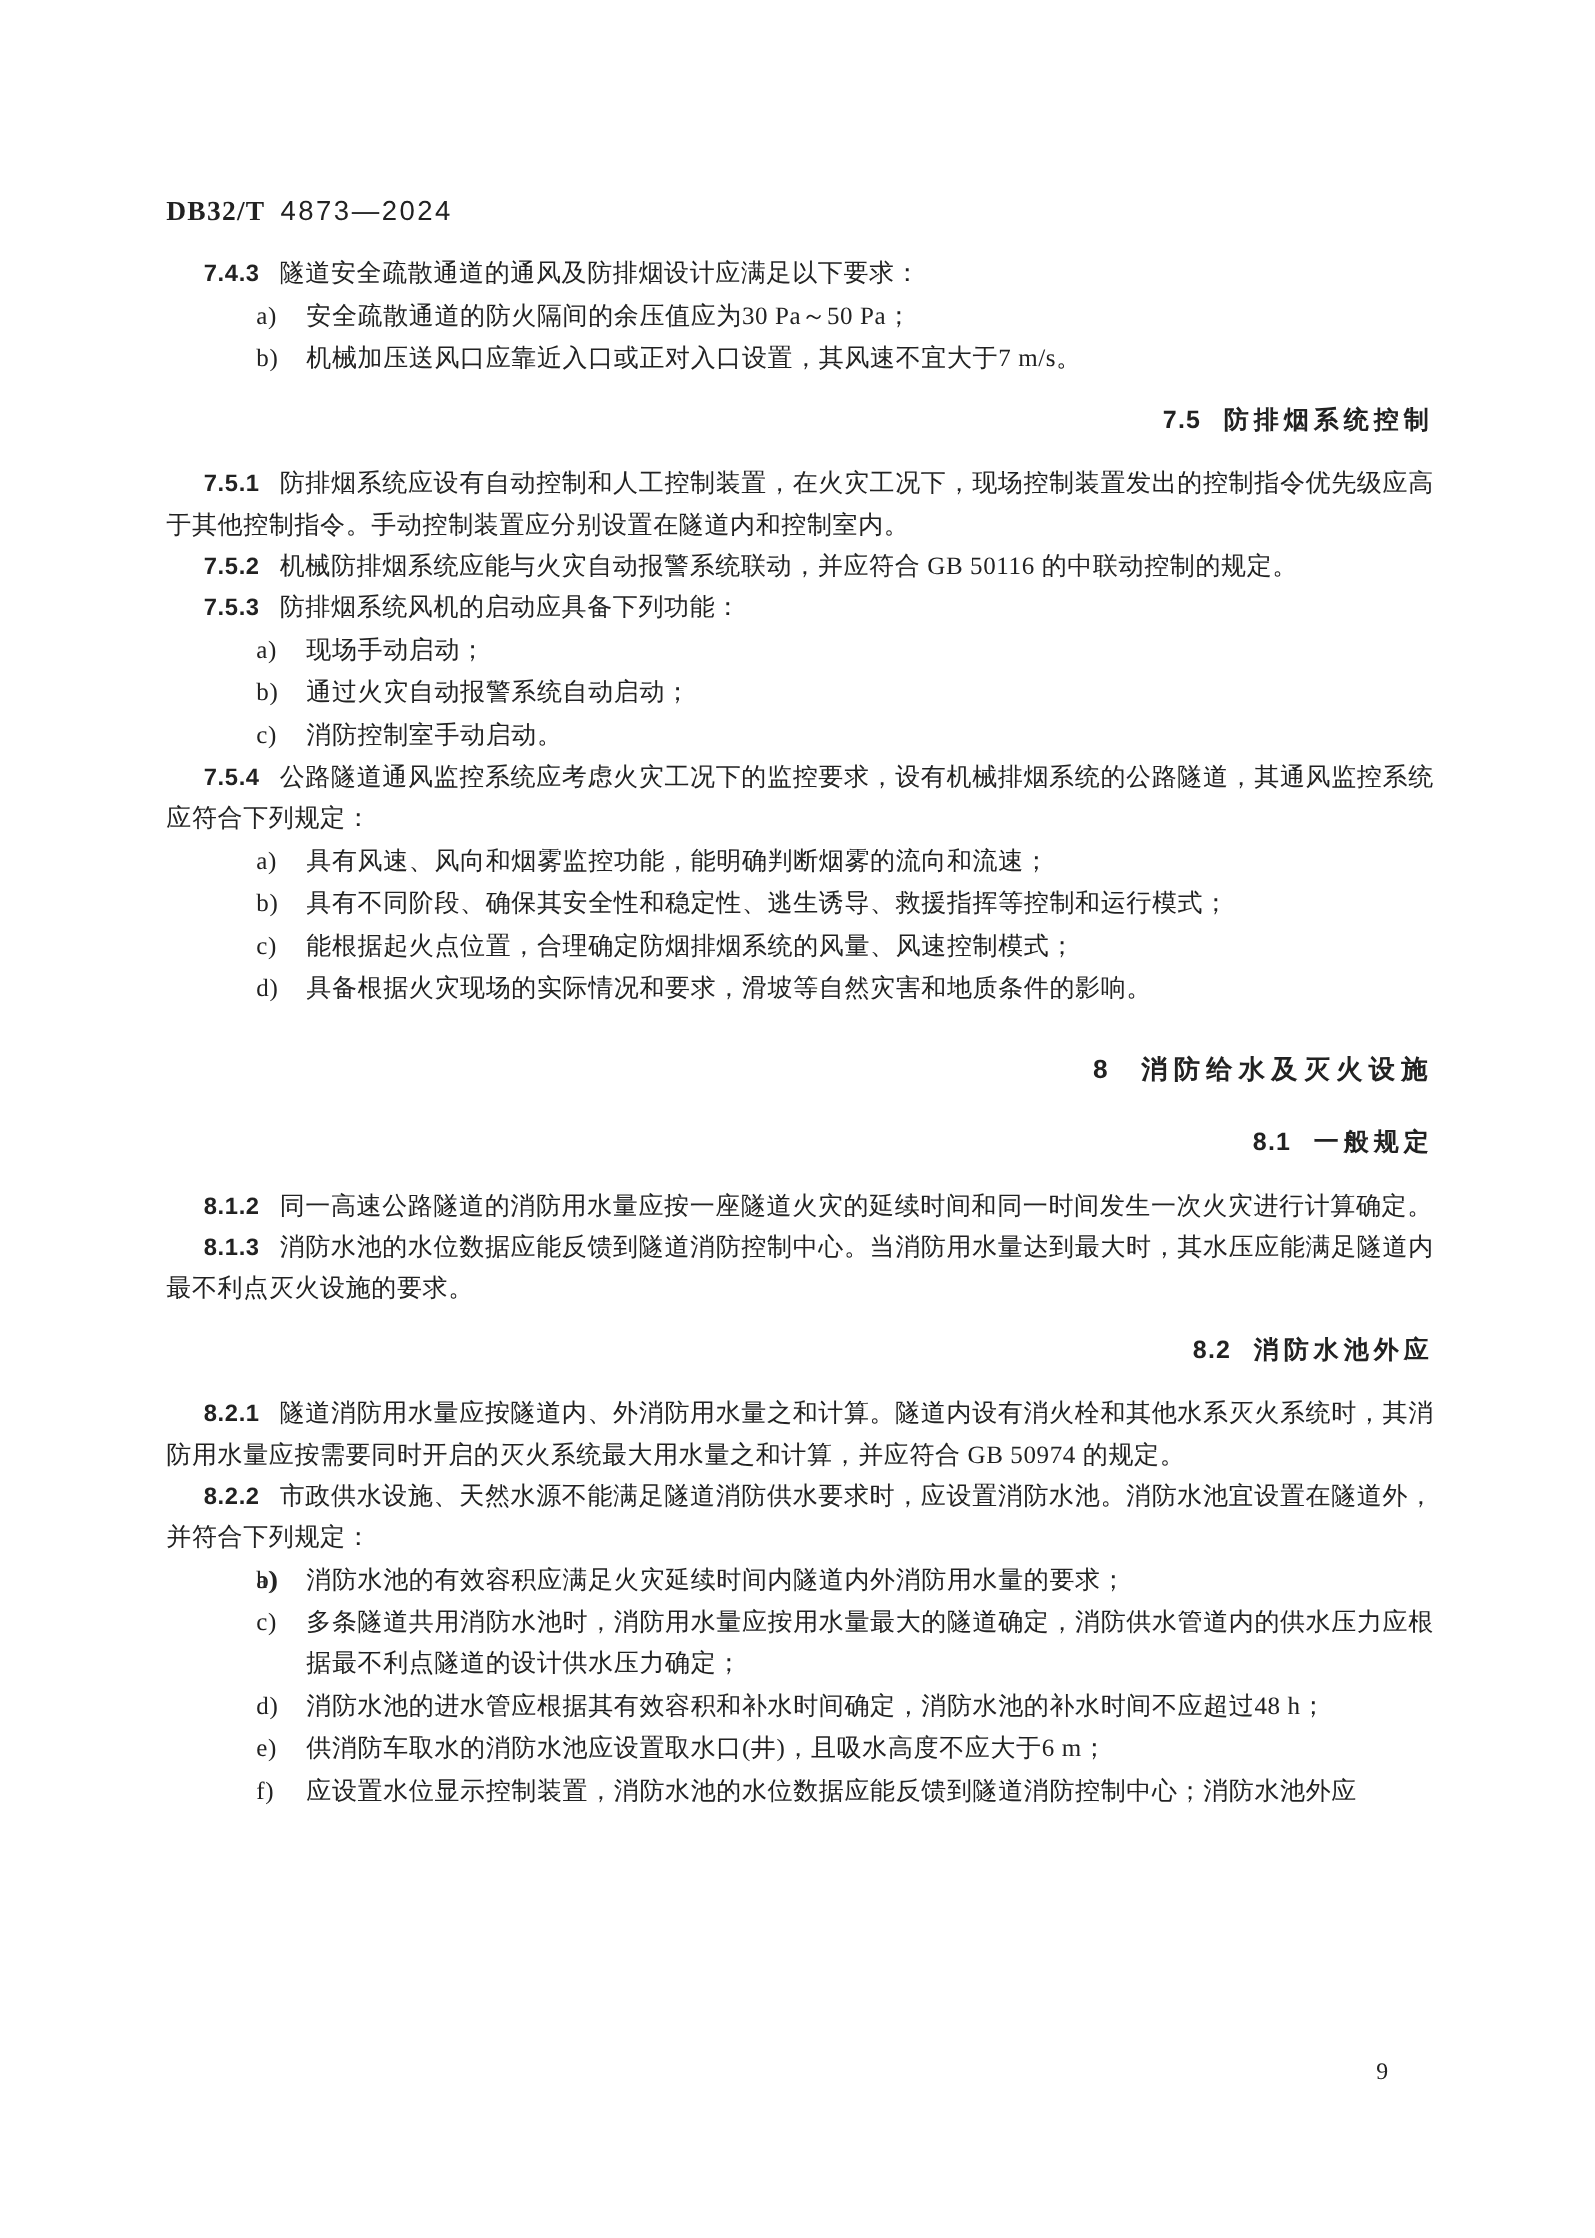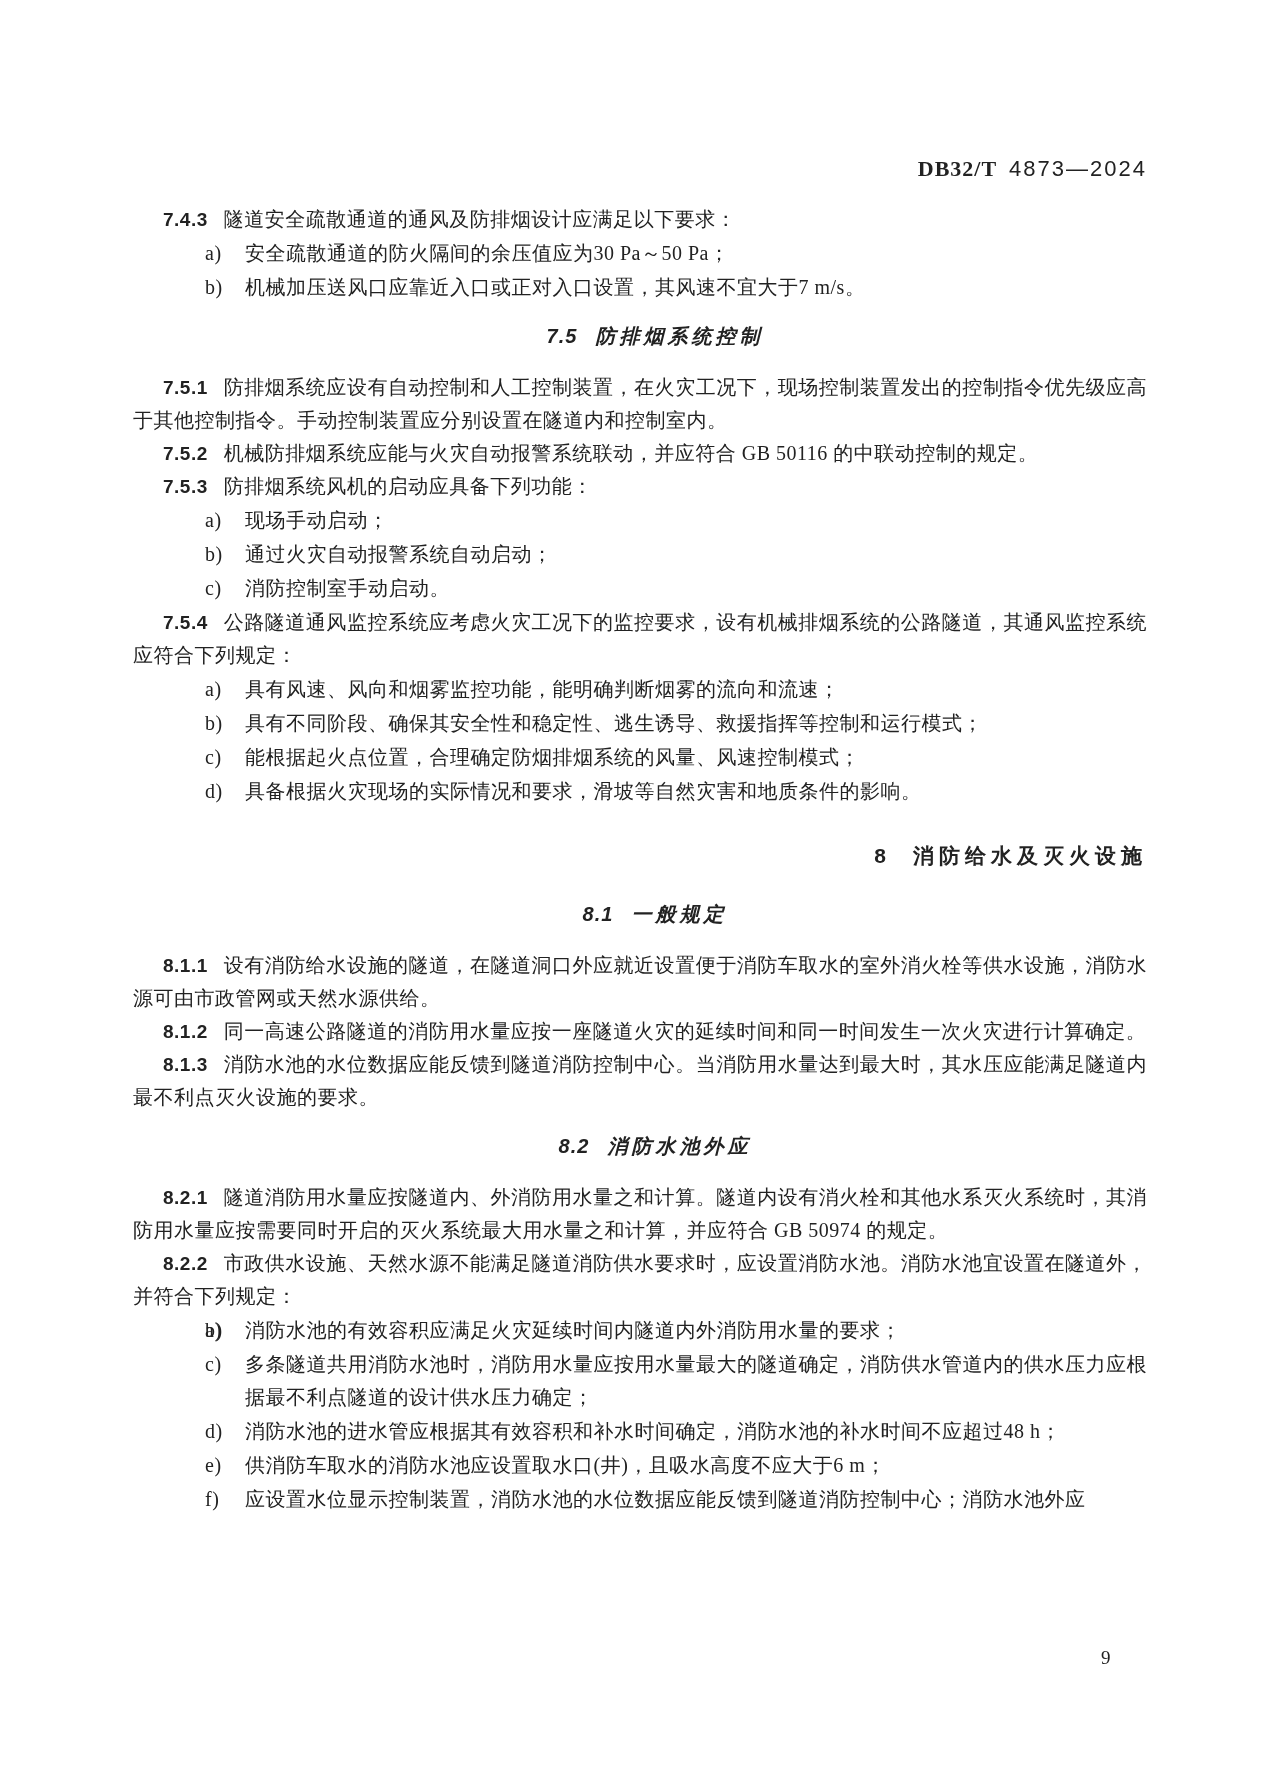--- a/index.html
+++ b/index.html
@@ -7,21 +7,21 @@
   .page {
     position:relative;
     width:1276px; height:1790px;
     background:#ffffff;
     color:#222222;
     font-family:"Liberation Serif","DejaVu Serif",serif;
     overflow:hidden;
   }
   .doc-code {
     position:absolute; top:156px; left:133px; width:1014px;
-    text-align:right; font-size:22px; white-space:nowrap;
+    text-align:left; font-size:22px; white-space:nowrap;
   }
   .doc-code .prefix {
     font-family:"Liberation Serif","DejaVu Serif",serif;
     font-weight:700; letter-spacing:1px;
   }
   .doc-code .number {
     font-family:"Liberation Sans","DejaVu Sans",sans-serif;
     font-weight:400; margin-left:12px; letter-spacing:2px;
   }
   .content {
@@ -30,23 +30,23 @@
     text-align:justify; letter-spacing:0.5px;
   }
   .clause { text-indent:30px; }
   .clause-num {
     font-family:"Liberation Sans","DejaVu Sans",sans-serif;
     font-weight:700; font-size:19px; margin-right:16px; letter-spacing:0.5px;
   }
   .item { position:relative; padding-left:112px; margin:1px 0; }
   .item-label { position:absolute; left:72px; top:0; }
   .section {
-    margin:16px 0 18px 0; padding-left:30px; text-align:center;
+    margin:16px 0 18px 0; padding-left:30px; text-align:right;
     font-family:"Liberation Sans","DejaVu Sans",sans-serif;
-    font-weight:600; font-size:20px; letter-spacing:4px;font-style:italic;
+    font-weight:600; font-size:20px; letter-spacing:4px;
   }
   .section .sec-num { letter-spacing:1px; margin-right:18px; font-weight:700; }
   .chapter {
     margin:30px 0 24px 0; padding-left:30px; text-align:right; line-height:36px;
     font-family:"Liberation Sans","DejaVu Sans",sans-serif;
     font-weight:600; font-size:21px; letter-spacing:5px;
   }
   .chapter .sec-num { letter-spacing:1px; margin-right:26px; font-weight:700; }
   .page-number {
     position:absolute; left:1101px; top:1647px;
@@ -83,21 +83,20 @@
 
     <div class="item"><span class="item-label">a)</span><span class="item-text">具有风速、风向和烟雾监控功能，能明确判断烟雾的流向和流速；</span></div>
     <div class="item"><span class="item-label">b)</span><span class="item-text">具有不同阶段、确保其安全性和稳定性、逃生诱导、救援指挥等控制和运行模式；</span></div>
     <div class="item"><span class="item-label">c)</span><span class="item-text">能根据起火点位置，合理确定防烟排烟系统的风量、风速控制模式；</span></div>
     <div class="item"><span class="item-label">d)</span><span class="item-text">具备根据火灾现场的实际情况和要求，滑坡等自然灾害和地质条件的影响。</span></div>
 
     <div class="chapter"><span class="sec-num">8</span><span class="sec-title">消防给水及灭火设施</span></div>
 
     <div class="section"><span class="sec-num">8.1</span><span class="sec-title">一般规定</span></div>
 
-    <div class="clause"><span class="clause-num">8.1.1</span><span class="clause-text">设有消防给水设施的隧道，在隧道洞口外应就近设置便于消防车取水的室外消火栓等供水设施，消防水源可由市政管网或天然水源供给。</span></div>
     <div class="clause"><span class="clause-num">8.1.2</span><span class="clause-text">同一高速公路隧道的消防用水量应按一座隧道火灾的延续时间和同一时间发生一次火灾进行计算确定。</span></div>
     <div class="clause"><span class="clause-num">8.1.3</span><span class="clause-text">消防水池的水位数据应能反馈到隧道消防控制中心。当消防用水量达到最大时，其水压应能满足隧道内最不利点灭火设施的要求。</span></div>
 
     <div class="section"><span class="sec-num">8.2</span><span class="sec-title">消防水池外应</span></div>
 
     <div class="clause"><span class="clause-num">8.2.1</span><span class="clause-text">隧道消防用水量应按隧道内、外消防用水量之和计算。隧道内设有消火栓和其他水系灭火系统时，其消防用水量应按需要同时开启的灭火系统最大用水量之和计算，并应符合 GB 50974 的规定。</span></div>
     <div class="clause"><span class="clause-num">8.2.2</span><span class="clause-text">市政供水设施、天然水源不能满足隧道消防供水要求时，应设置消防水池。消防水池宜设置在隧道外，并符合下列规定：</span></div>
 
     <div class="item"><span class="item-label">a)</span></div>
     <div class="item"><span class="item-label">b)</span><span class="item-text">消防水池的有效容积应满足火灾延续时间内隧道内外消防用水量的要求；</span></div>

